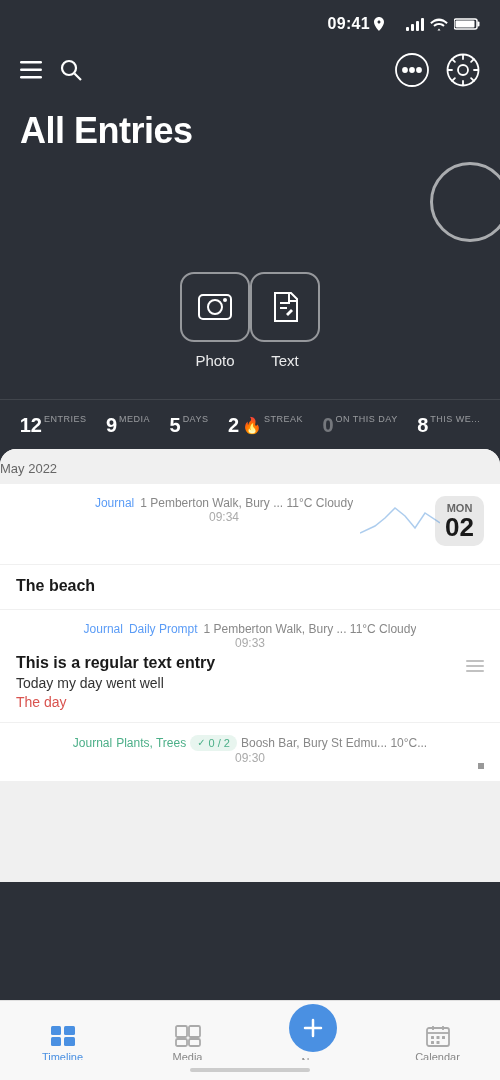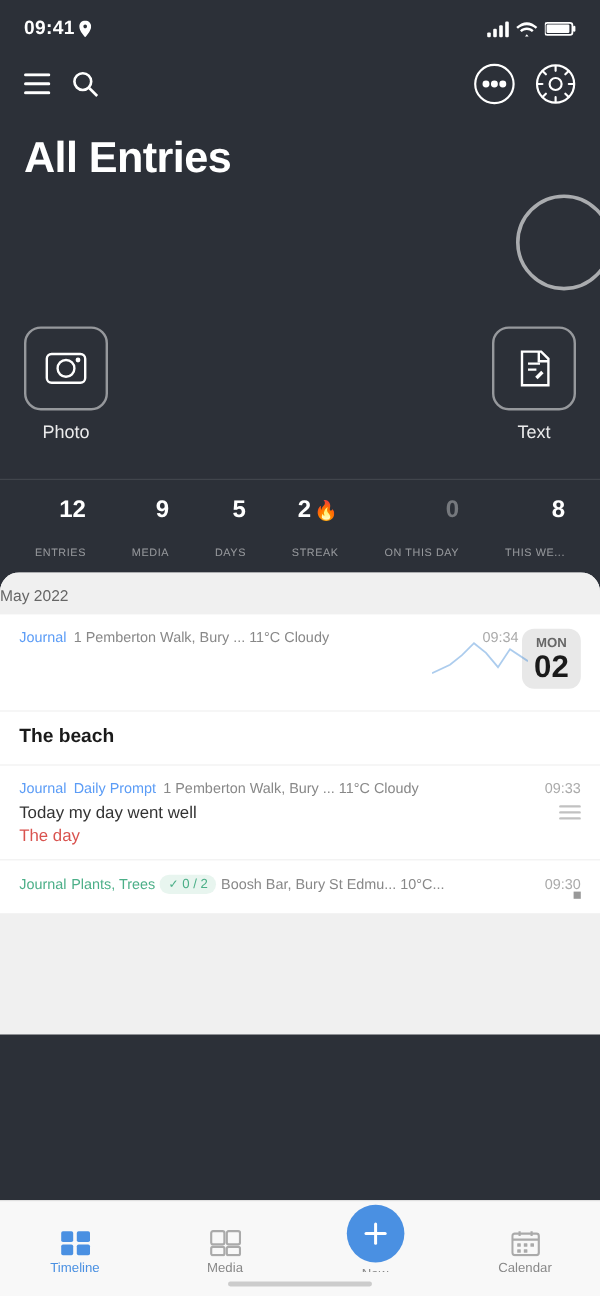--- a/index.html
+++ b/index.html
@@ -9,21 +9,21 @@
       min-height: 1080px;
       background: #2c3038;
       font-family: -apple-system, BlinkMacSystemFont, 'Helvetica Neue', sans-serif;
       color: #ffffff;
       overflow-x: hidden;
     }
 
     
     .status-bar {
       display: flex;
-      justify-content: space-between;
+      justify-content: flex-end;
       align-items: center;
       padding: 12px 20px 8px;
       height: 44px;
       gap: 22px;
     }
     .status-time {
       font-size: 16px;
       font-weight: 600;
       letter-spacing: 0.3px;
     }
@@ -91,21 +91,21 @@
       width: 80px;
       height: 80px;
       border-radius: 50%;
       border: 3px solid rgba(255,255,255,0.6);
       background: transparent;
     }
 
     
     .quick-actions {
       display: flex;
-      justify-content: space-between;
+      justify-content: center;
       padding: 20px 20px 30px;
     }
     .action-item {
       display: flex;
       flex-direction: column;
       align-items: center;
       gap: 10px;
       cursor: pointer;
     }
     .action-icon {
@@ -124,37 +124,36 @@
 
     
     .stats-bar {
       display: flex;
       justify-content: space-around;
       padding: 14px 10px 12px;
       border-top: 1px solid rgba(255,255,255,0.1);
     }
     .stat-item {
       display: flex;
-      flex-direction: column;
-      align-items: flex-end;
+      flex-direction: row;
+      align-items: flex-start;
       gap: 2px;
     }
     .stat-number {
       font-size: 20px;
       font-weight: 700;
       display: flex;
       align-items: center;
       gap: 3px;
     }
     .stat-label {
       font-size: 9px;
       color: rgba(255,255,255,0.5);
       letter-spacing: 0.5px;
       text-transform: uppercase;
-      margin-top: 16px;
     }
     .flame-icon { color: #ff6b35; font-size: 16px; }
     .stat-dim { color: rgba(255,255,255,0.35); }
 
     
     .entries-section {
       background: #f0f0f0;
       border-radius: 16px 16px 0 0;
       overflow: hidden;
       flex: 1;
@@ -172,20 +171,21 @@
       background: #fff;
       margin: 0 0 1px 0;
       padding: 12px 16px;
       position: relative;
     }
     .entry-meta {
       display: flex;
       align-items: center;
       justify-content: flex-start;
       margin-bottom: 4px;
+      flex-direction: column;
     }
     .entry-meta-left {
       display: flex;
       align-items: center;
       gap: 6px;
       flex: 1;
     }
     .journal-tag {
       font-size: 12px;
       color: #5b9cf6;
@@ -499,20 +499,21 @@
 
   <div class="entry-card" style="position:relative;">
     <div class="entry-meta">
       <div class="entry-meta-left">
         <span class="journal-tag">Journal</span>
         <span class="journal-tag" style="color:#5b9cf6;">Daily Prompt</span>
         <span class="entry-location">1 Pemberton Walk, Bury ... 11°C Cloudy</span>
       </div>
       <span class="entry-time">09:33</span>
     </div>
+    <div class="entry-title">This is a regular text entry</div>
     <div class="entry-body">Today my day went well</div>
     <div class="entry-highlight">The day</div>
     <div class="menu-lines">
       <span></span>
         <span></span>
         <span></span>
     </div>
   </div>
 
   <div class="entry-card" style="position:relative;">

